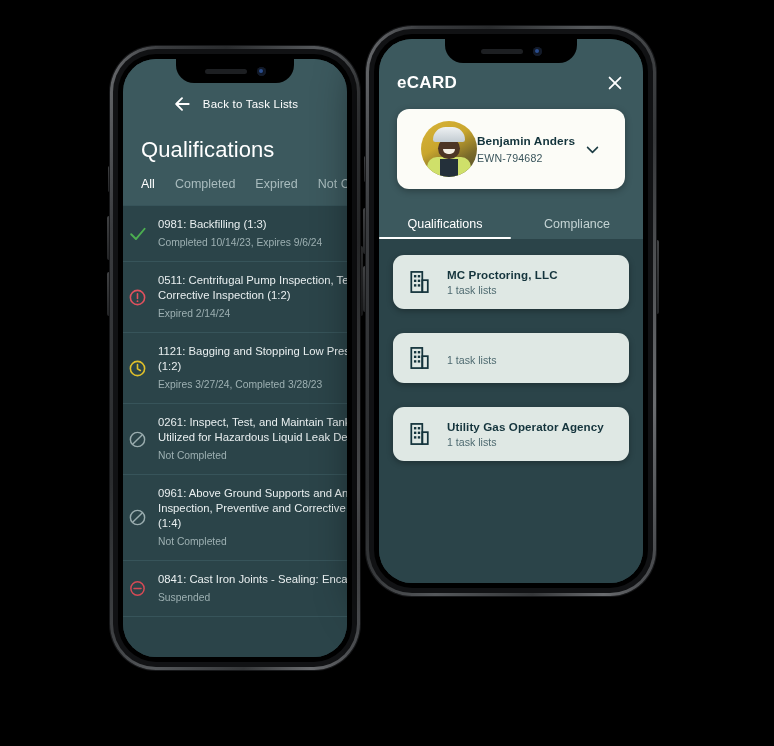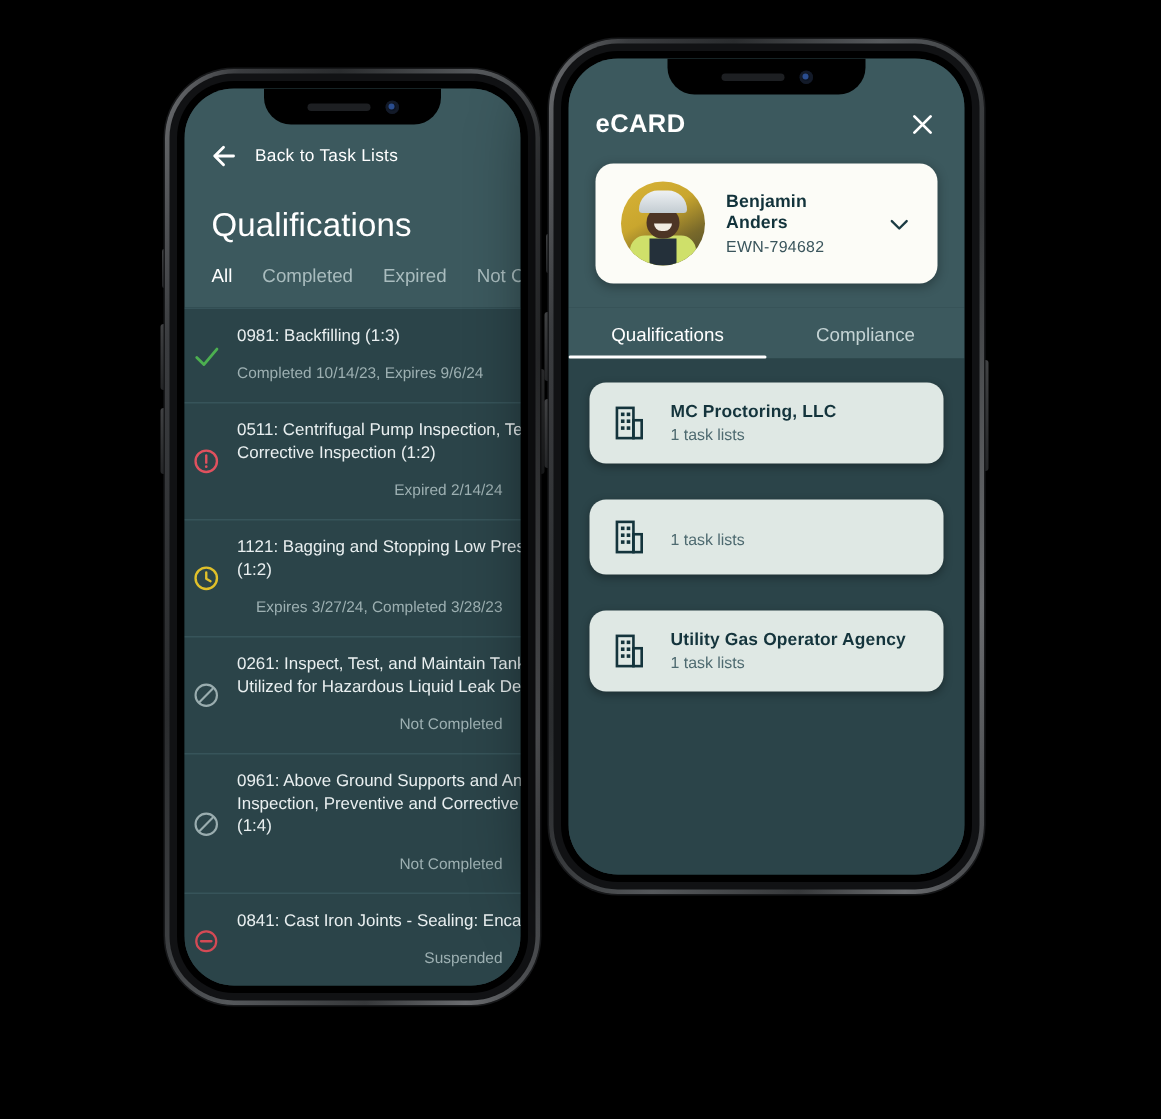--- a/index.html
+++ b/index.html
@@ -25,51 +25,51 @@
     box-shadow:inset 0 0 0 2px #131a28;position:relative;}
   .notch .cam::after{content:"";position:absolute;top:2px;left:2px;width:4px;height:4px;border-radius:50%;background:#2a4d8f;}
 
   .sidebtn{position:absolute;background:linear-gradient(180deg,#6b6d70,#3c3e41);border-radius:2px;}
 
   
   #phoneLeft{left:110px;top:46px;width:250px;height:624px;}
   #phoneLeft .screen{background:#2b4449;}
 
   .l-header{background:#3c595e;padding:14px 16px 0 16px;}
-  .backrow{display:flex;align-items:center;gap:11px;height:30px;}
+  .backrow{display:flex;align-items:center;gap:11px;height:30px;justify-content:center;}
   .backrow .arrow{width:20px;height:20px;flex:none;}
   .backrow .blabel{color:#fff;font-size:11.5px;letter-spacing:.2px;}
   .l-title{color:#fff;font-size:22px;font-weight:400;letter-spacing:.1px;margin:18px 0 14px 2px;}
   .filters{display:flex;gap:20px;padding:0 0 14px 2px;white-space:nowrap;}
   .filters span{font-size:12.5px;color:#a9bcbe;}
   .filters span.act{color:#fff;}
 
   .searchwrap{padding:12px 14px 10px 14px;background:#2b4449;}
   .searchbar{height:30px;border-radius:16px;background:#1e3539;display:flex;align-items:center;gap:7px;padding:0 12px;}
   .searchbar .mag{width:13px;height:13px;flex:none;}
   .searchbar .ph{color:#8ea1a3;font-size:12px;}
 
   .tasklist{background:#2b4449;}
   .task{display:flex;gap:11px;padding:11px 12px 11px 5px;border-top:1px solid #37545a;align-items:center;}
   .task .sic{width:19px;height:19px;flex:none;}
   .task .tx{min-width:0;white-space:nowrap;}
   .task .tt{color:#e9eff0;font-size:11.3px;line-height:15px;}
-  .task .ts{color:#9db0b2;font-size:10.3px;line-height:15px;margin-top:10px;text-align:right;}
+  .task .ts{color:#9db0b2;font-size:10.3px;line-height:15px;margin-top:3px;}
 
   
   #phoneRight{left:366px;top:26px;width:290px;height:570px;}
   #phoneRight .screen{background:#2b4449;}
 
   .r-header{background:#3c595e;padding:20px 18px 16px 18px;}
   .r-top{display:flex;align-items:center;justify-content:space-between;}
   .r-title{color:#fff;font-size:17px;font-weight:700;letter-spacing:.3px;}
   .r-close{width:20px;height:20px;cursor:pointer;}
 
   .profcard{margin-top:16px;background:#fcfcf7;border-radius:12px;
-    display:flex;align-items:center;gap:14px;padding:12px 17px;box-shadow:0 2px 7px rgba(0,0,0,.30);}
+    display:flex;align-items:center;padding:12px 24px;box-shadow:0 2px 7px rgba(0,0,0,.30);}
   .avatar{width:56px;height:56px;border-radius:50%;flex:none;overflow:hidden;position:relative;
     background:linear-gradient(150deg,#d9b437 0%,#c9a62e 40%,#7a6a2a 70%,#4a4a2c 100%);}
   .avatar .hat{position:absolute;left:12px;top:6px;width:32px;height:15px;border-radius:16px 16px 3px 3px;
     background:linear-gradient(180deg,#eef1f3,#c3ccd2);}
   .avatar .face{position:absolute;left:17px;top:17px;width:22px;height:21px;border-radius:11px;background:#4d3525;}
   .avatar .smile{position:absolute;left:22px;top:28px;width:12px;height:5px;border-radius:0 0 9px 9px;background:#f2ece2;}
   .avatar .vest{position:absolute;left:6px;bottom:0;width:44px;height:20px;border-radius:10px 10px 0 0;background:#cfe06a;}
   .avatar .shirt{position:absolute;left:19px;bottom:0;width:18px;height:18px;background:#24303a;}
   .pinfo{flex:1;min-width:0;}
   .pname{color:#12333b;font-size:11.8px;font-weight:700;letter-spacing:.1px;}

